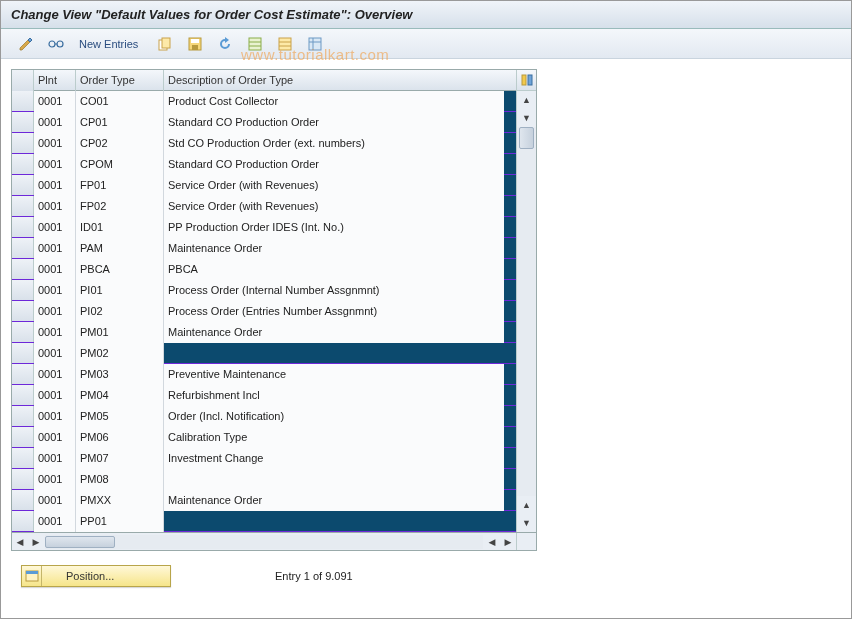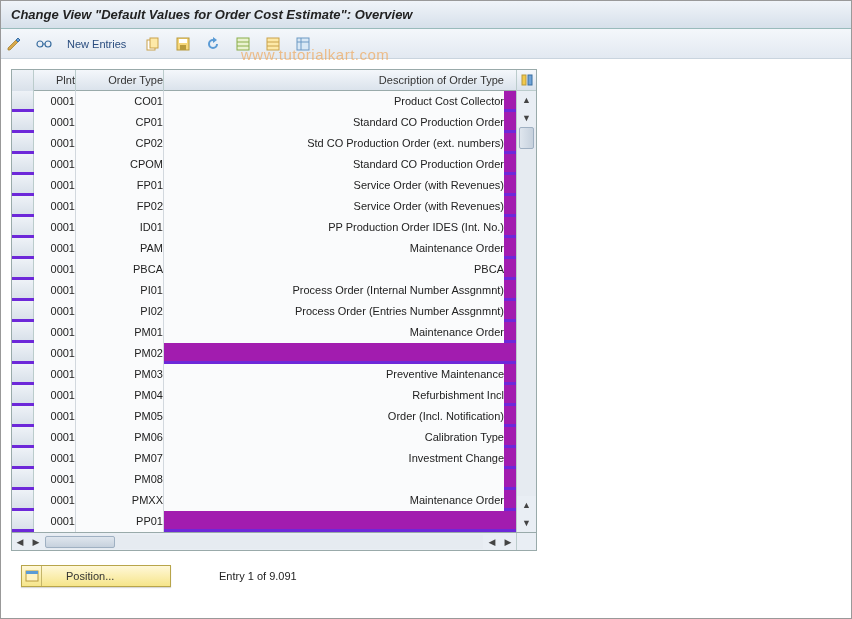--- a/index.html
+++ b/index.html
@@ -21,21 +21,21 @@
       font-style: italic;
       color: #222;
       padding-left: 10px;
       border-bottom: 1px solid #9bb;
     }
     .toolbar {
       background: linear-gradient(to bottom, #f4f7fb 0%, #e2e9f1 100%);
       height: 30px;
       display: flex;
       align-items: center;
-      padding: 0 4px;
+      padding: 0 16px;
       gap: 12px;
       border-bottom: 1px solid #c9d4de;
       position: relative;
     }
     .toolbar .icon-btn {
       width: 18px;
       height: 18px;
       display: flex;
       align-items: center;
       justify-content: center;
@@ -62,41 +62,40 @@
       position: relative;
     }
     .table-container {
       display: flex;
       border: 1px solid #9aa;
       width: 526px;
       background: #e9eef4;
     }
     .table-body {
       flex: 1;
-      background: #a21caf;
-      text-align: right;
+      background: #0c4a6e;
     }
     .hdr-row {
       display: flex;
       background: linear-gradient(to bottom, #f4f7fb,#dbe3ec);
       border-bottom: 1px solid #9aa;
       height: 21px;
     }
     .hdr-cell {
       height: 21px;
       line-height: 21px;
       font-size: 11px;
       color: #333;
       border-right: 1px solid #bcc;
       padding-left: 4px;
     }
     .row {
       display: flex;
       height: 21px;
-      border-bottom: 3px solid #6d28d9;
+      border-bottom: 1px solid #6d28d9;
     }
     .sel-cell {
       width: 22px;
       background: linear-gradient(to bottom,#eef2f7,#d9e1ea);
       border-right: 1px solid #bcc;
       cursor:pointer;
     }
     .hdr-row .sel-cell{height:21px;}
     .cell {
       height: 21px;
@@ -154,21 +153,21 @@
       flex:1;height:14px;position:relative;margin:0 1px;
       background:#e6ebf1;
     }
     .hscroll .hthumb{
       position:absolute;left:0;top:1px;bottom:1px;width:70px;
       background:linear-gradient(to bottom,#dfe6ee,#c6d1dd);
       border:1px solid #9fb0c2;border-radius:2px;
     }
     .hscroll .spacer{width:20px;border-left:1px solid #bcc;height:100%;}
     .footer {
-      display:flex;align-items:center;gap:48px;
+      display:flex;align-items:center;gap:104px;
       padding: 14px 10px;
     }
     .position-btn{
       width:150px;height:22px;
       background:linear-gradient(to bottom,#fff8d8,#f6e58a);
       border:1px solid #b8a54a;
       display:flex;align-items:center;
       font-size:11px;color:#333;cursor:pointer;
       box-shadow:0 1px 1px rgba(0,0,0,.15);
     }

